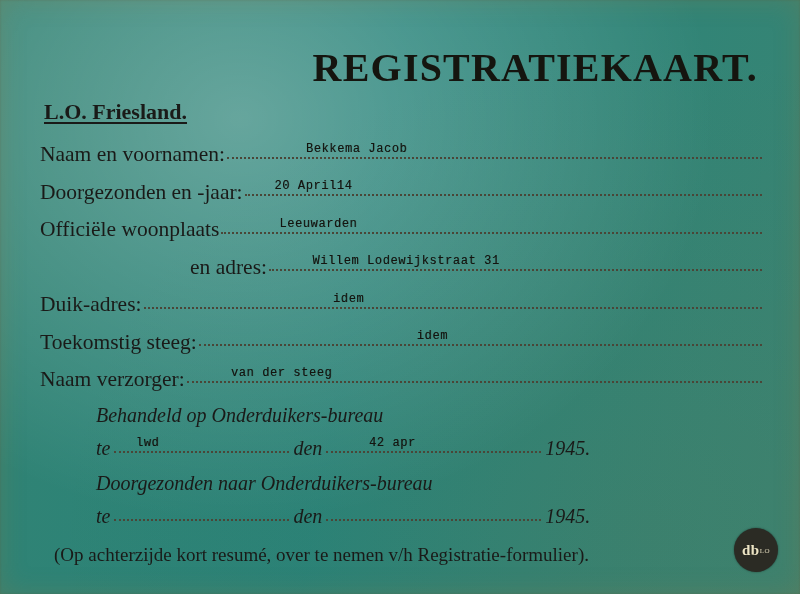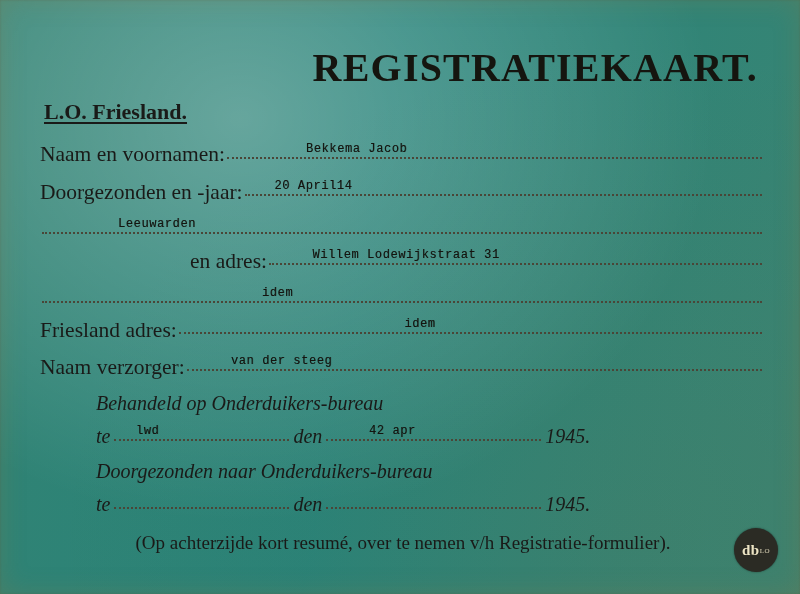--- a/index.html
+++ b/index.html
@@ -119,22 +119,21 @@
     top: -0.12em;
     margin: 0 4px;
   }
   .d1 { flex: 0 0 175px; }
   .d2 { flex: 0 0 215px; }
   .year { font-style: italic; flex: 0 0 auto; }
 
   .footnote {
     font-size: 19px;
     margin-top: 16px;
-    margin-left: 2px;
-    text-align: center;
+    margin-left: 14px;
   }
 
   .stamp {
     position: absolute;
     right: 22px;
     bottom: 22px;
     width: 44px;
     height: 44px;
     border-radius: 50%;
     background: #2b2b24;
@@ -179,40 +178,42 @@
     </div>
 
     <div class="row">
       <span class="label">Doorgezonden en -jaar:</span>
       <span class="dots">
         <span class="typed p05">20 April14</span>
       </span>
     </div>
 
     <div class="row">
+      <span class="label">Officiële woonplaats</span>
       <span class="dots">
         <span class="typed p10">Leeuwarden</span>
       </span>
     </div>
 
     <div class="row">
       <span class="label indent">en adres:</span>
       <span class="dots">
         <span class="typed p08" style="left:8%">Willem Lodewijkstraat 31</span>
       </span>
     </div>
 
     <div class="row">
+      <span class="label">Duik-adres:</span>
       <span class="dots">
         <span class="typed p30">idem</span>
       </span>
     </div>
 
     <div class="row">
-      <span class="label">Friesland adres:</span>
+      <span class="label">Toekomstig steeg:</span>
       <span class="dots">
         <span class="typed p38">idem</span>
       </span>
     </div>
 
     <div class="row">
       <span class="label">Naam verzorger:</span>
       <span class="dots">
         <span class="typed p08" style="left:7%">van der steeg</span>
       </span>

